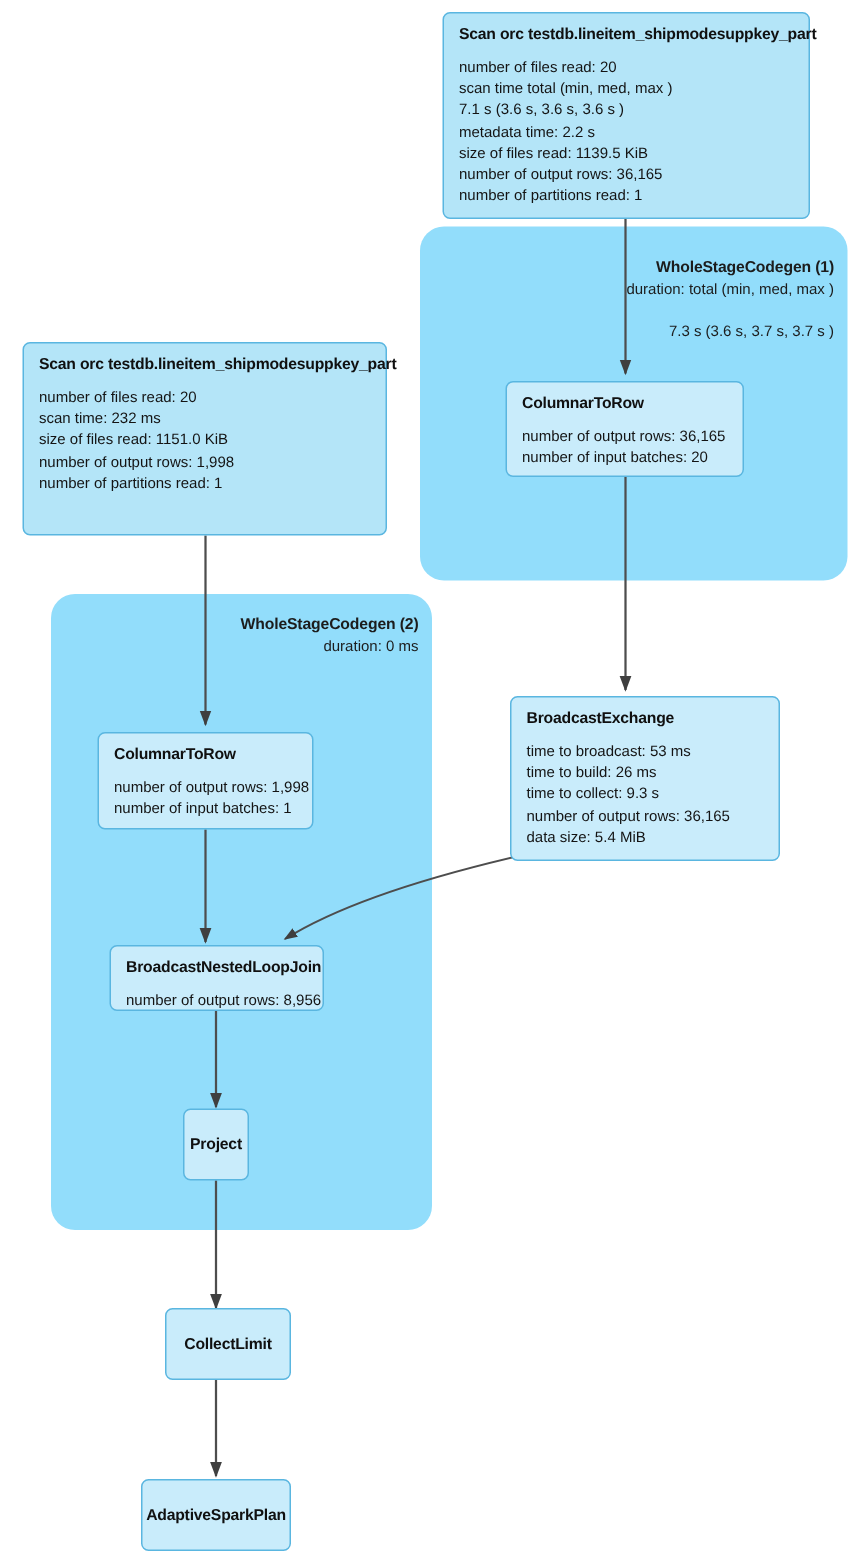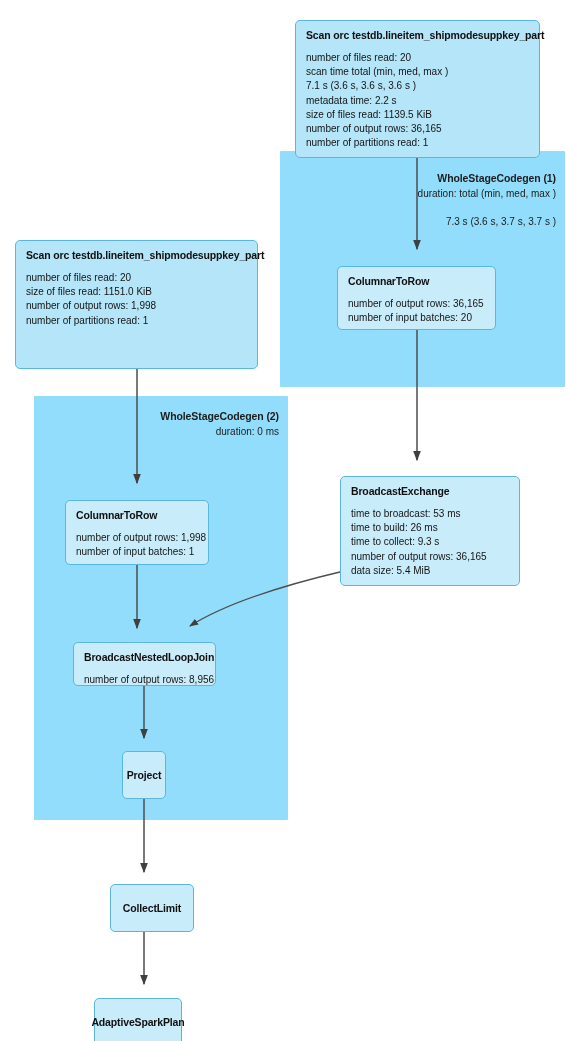--- a/index.html
+++ b/index.html
@@ -24,21 +24,21 @@
     top: 0;
     width: 566px;
     height: 1041px;
     pointer-events: none;
     z-index: 1;
   }
   
   .cluster {
     position: absolute;
     background: #92ddfb;
-    border-radius: 1px;
+    border-radius: 16px;
     z-index: 0;
   }
   .cluster-head {
     position: absolute;
     right: 9px;
     text-align: right;
     color: #1c1c1c;
   }
   .cluster-title {
     font-size: 10.5px;
@@ -54,21 +54,20 @@
   }
   
   .node {
     position: absolute;
     background: #c9ecfb;
     border: 1.3px solid #5ab6e0;
     border-radius: 5px;
     box-sizing: border-box;
     z-index: 2;
     padding: 8px 9px 8px 10px;
-    margin-top: 12px;
   }
   .node.scan {
     background: #b4e5f8;
   }
   .node-title {
     font-size: 10.5px;
     font-weight: bold;
     color: #101010;
     letter-spacing: -0.15px;
     white-space: nowrap;
@@ -154,20 +153,21 @@
     <div class="node-metrics">
       <div>number of output rows: 36,165</div>
       <div>number of input batches: 20</div>
     </div>
   </div>
 
   <div class="node scan" style="left:15px; top:228px; width:243px; height:129px;">
     <div class="node-title">Scan orc testdb.lineitem_shipmodesuppkey_part</div>
     <div class="node-metrics">
       <div>number of files read: 20</div>
+      <div>scan time: 232 ms</div>
       <div>size of files read: 1151.0 KiB</div>
       <div>number of output rows: 1,998</div>
       <div>number of partitions read: 1</div>
     </div>
   </div>
 
   <div class="node" style="left:65px; top:488px; width:144px; height:65px;">
     <div class="node-title">ColumnarToRow</div>
     <div class="node-metrics">
       <div>number of output rows: 1,998</div>
@@ -194,17 +194,17 @@
   </div>
 
   <div class="node centered" style="left:122px; top:739px; width:44px; height:48px;">
     <div class="node-title">Project</div>
   </div>
 
   <div class="node centered" style="left:110px; top:872px; width:84px; height:48px;">
     <div class="node-title">CollectLimit</div>
   </div>
 
-  <div class="node centered" style="left:94px; top:986px; width:88px; height:48px;">
+  <div class="node centered" style="left:94px; top:986px; width:100px; height:48px;">
     <div class="node-title">AdaptiveSparkPlan</div>
   </div>
 
 </div>
 
 </body></html>

